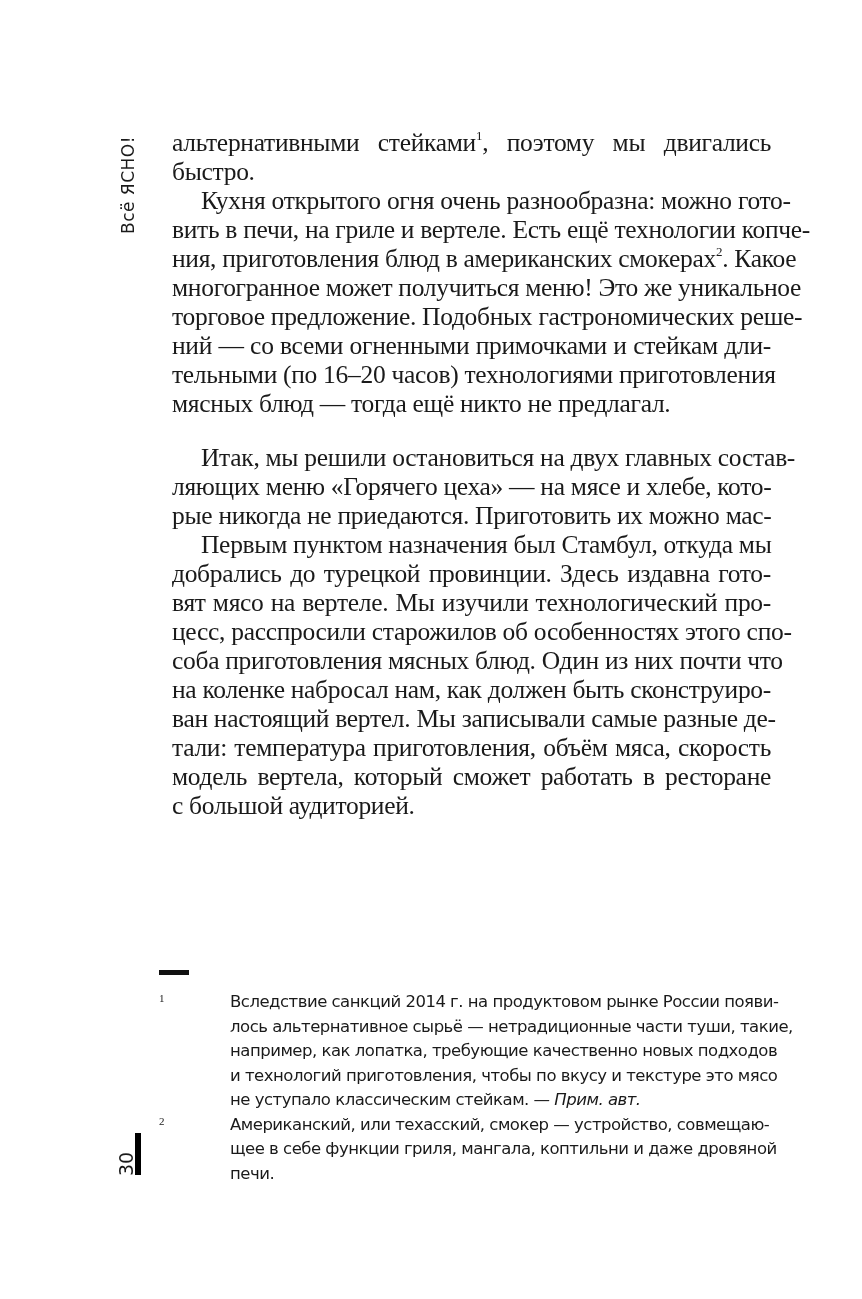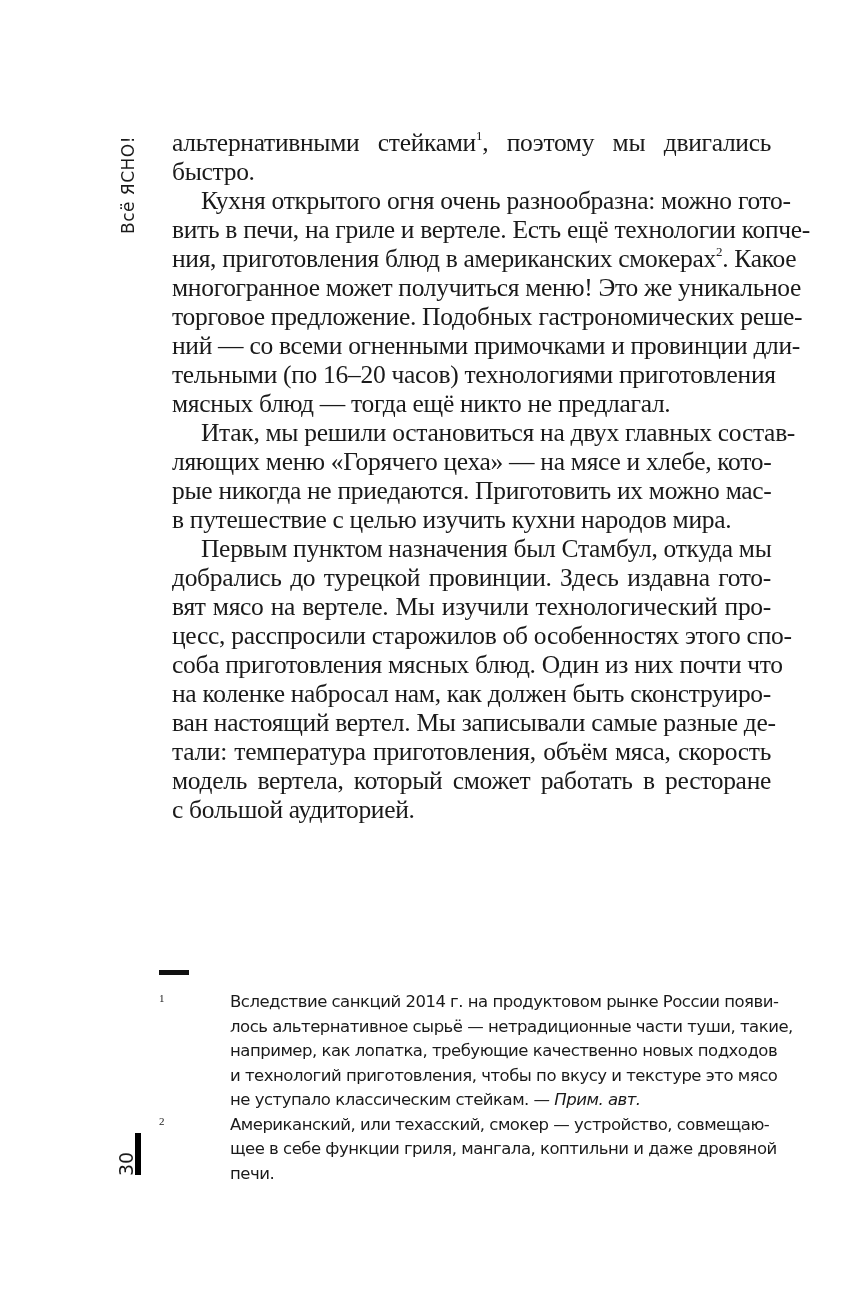--- a/index.html
+++ b/index.html
@@ -138,29 +138,28 @@
     <p>
       <span class="line"><span>альтернативными стейками</span><sup>1</sup><span>, поэтому мы двигались</span></span>
       <span class="line last"><span>быстро.</span></span>
     </p>
     <p>
       <span class="line" style="padding-left: 29px;"><span>Кухня открытого огня очень разнообразна: можно гото-</span></span>
       <span class="line"><span>вить в печи, на гриле и вертеле. Есть ещё технологии копче-</span></span>
       <span class="line"><span>ния, приготовления блюд в американских смокерах</span><sup>2</sup><span>. Какое</span></span>
       <span class="line"><span>многогранное может получиться меню! Это же уникальное</span></span>
       <span class="line"><span>торговое предложение. Подобных гастрономических реше-</span></span>
-      <span class="line"><span>ний — со всеми огненными примочками и провинции дли-</span></span>
+      <span class="line"><span>ний — со всеми огненными примочками и стейкам дли-</span></span>
       <span class="line"><span>тельными (по 16–20 часов) технологиями приготовления</span></span>
       <span class="line last"><span>мясных блюд — тогда ещё никто не предлагал.</span></span>
     </p>
     <p>
-      <span class="line" style="padding-left: 29px;"><span>Итак, мы решили остановиться на двух главных состав-</span></span>
+      <span class="line" style="padding-left: 29px; margin-top: 25px;"><span>Итак, мы решили остановиться на двух главных состав-</span></span>
       <span class="line"><span>ляющих меню «Горячего цеха» — на мясе и хлебе, кото-</span></span>
       <span class="line"><span>рые никогда не приедаются. Приготовить их можно мас-</span></span>
-      <span class="line last"><span>в путешествие с целью изучить кухни народов мира.</span></span>
     </p>
     <p>
       <span class="line" style="padding-left: 29px;"><span>Первым пунктом назначения был Стамбул, откуда мы</span></span>
       <span class="line"><span>добрались до турецкой провинции. Здесь издавна гото-</span></span>
       <span class="line"><span>вят мясо на вертеле. Мы изучили технологический про-</span></span>
       <span class="line"><span>цесс, расспросили старожилов об особенностях этого спо-</span></span>
       <span class="line"><span>соба приготовления мясных блюд. Один из них почти что</span></span>
       <span class="line"><span>на коленке набросал нам, как должен быть сконструиро-</span></span>
       <span class="line"><span>ван настоящий вертел. Мы записывали самые разные де-</span></span>
       <span class="line"><span>тали: температура приготовления, объём мяса, скорость</span></span>

